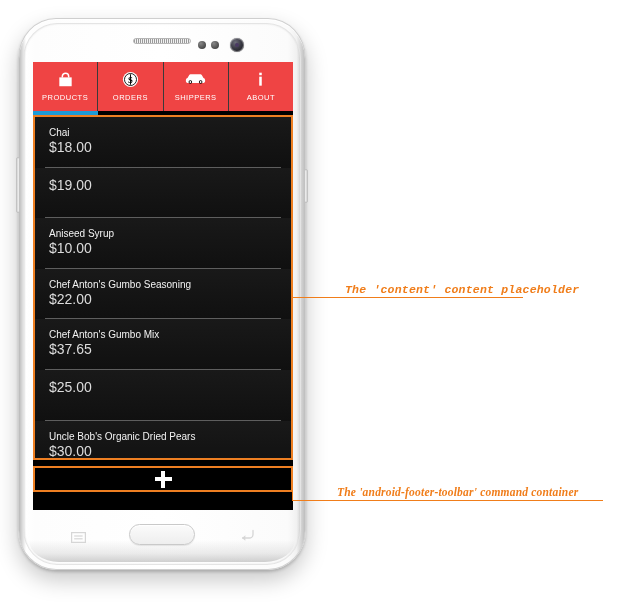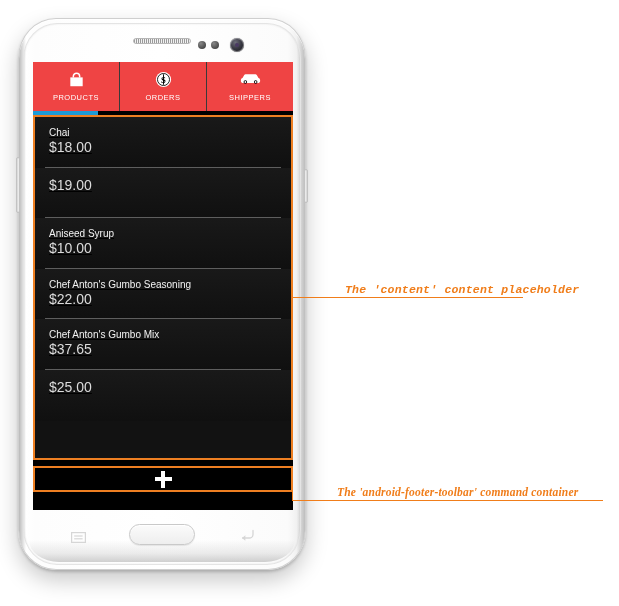--- a/index.html
+++ b/index.html
@@ -181,21 +181,20 @@
     border: 2px solid #ee7f22;
     box-sizing: border-box;
     overflow: hidden;
   }
   .list-row {
     height: 50.6px;
     box-sizing: border-box;
     padding: 9px 0 0 14px;
     background: linear-gradient(to bottom, #191919 0%, #141414 55%, #101010 100%);
     position: relative;
-    text-decoration: underline;
   }
   .list-row::after {
     content: "";
     position: absolute;
     left: 10px; right: 10px; bottom: 0;
     height: 1px;
     background: #5e5e5e;
   }
   .list-row:last-child::after { display: none; }
   .row-title {
@@ -349,20 +348,29 @@
             <path d="M3 14.2c-1.1 0-1.9-.8-1.9-1.9v-1.6c0-1.4.8-2.3 2-2.7l1.6-2.6C5.4 4.1 6.4 3.6 7.6 3.6h10.8c1.2 0 2.2.5 2.9 1.8l1.6 2.6c1.2.4 2 1.3 2 2.7v1.6c0 1.1-.8 1.9-1.9 1.9z" fill="#ffffff"></path>
             <circle cx="6.6" cy="13.1" r="2.2" fill="#000000"></circle>
             <circle cx="19.4" cy="13.1" r="2.2" fill="#000000"></circle>
             <circle cx="6.6" cy="13.1" r="1.1" fill="#ffffff"></circle>
             <circle cx="19.4" cy="13.1" r="1.1" fill="#ffffff"></circle>
           </svg>
         </div>
         <div class="tab-label">SHIPPERS</div>
       </div>
 
+      <div class="tab">
+        <div class="tab-icon">
+          <svg width="19" height="19" viewBox="0 0 24 24">
+            <rect x="10.4" y="8.4" width="3.2" height="11.4" fill="#ffffff"></rect>
+            <rect x="10.4" y="3.4" width="3.2" height="3.2" fill="#ffffff"></rect>
+          </svg>
+        </div>
+        <div class="tab-label">ABOUT</div>
+      </div>
     </div>
 
     <div id="tabbar-underline-row">
       <div class="underline-cell active"></div>
       <div class="underline-cell"></div>
       <div class="underline-cell"></div>
       <div class="underline-cell"></div>
     </div>
 
     <div id="content">
@@ -388,20 +396,24 @@
 
       <div class="list-row">
         <div class="row-title">Chef Anton's Gumbo Mix</div>
         <div class="row-price">$37.65</div>
       </div>
 
       <div class="list-row">
         <div class="row-price">$25.00</div>
       </div>
 
+      <div class="list-row">
+        <div class="row-title">Uncle Bob's Organic Dried Pears</div>
+        <div class="row-price">$30.00</div>
+      </div>
 
     </div>
 
     <div id="content-footer-gap"></div>
 
     <div id="footer-toolbar">
       <div id="add-button"></div>
     </div>
 
   </div>

